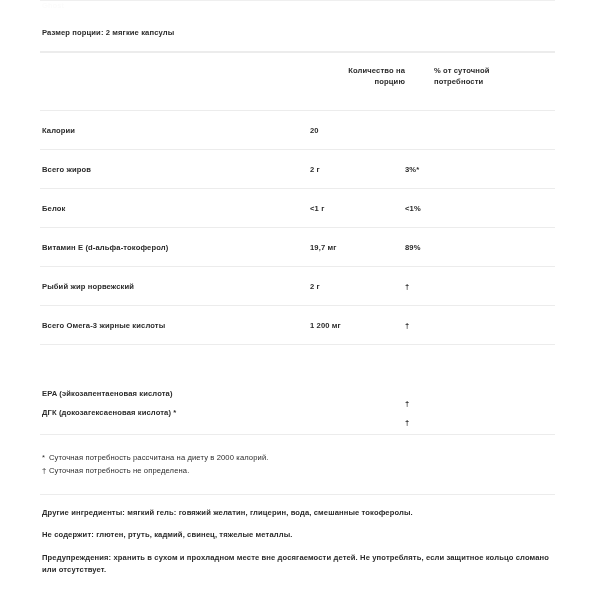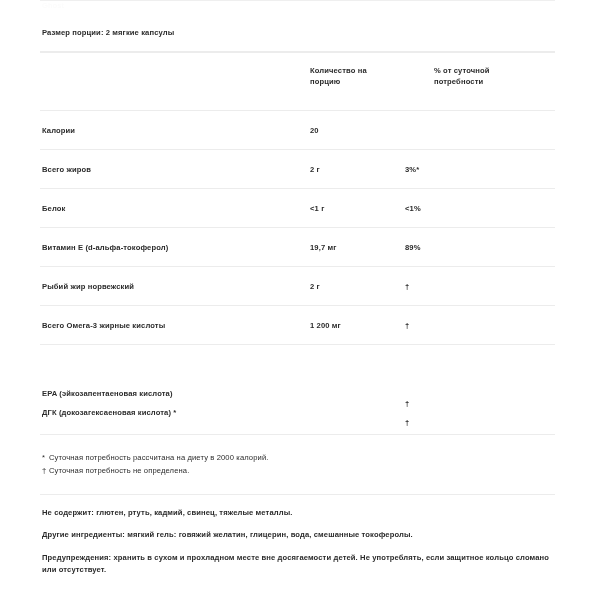--- a/index.html
+++ b/index.html
@@ -82,21 +82,21 @@
   .headrow .label { flex: 0 0 268px; }
   .headrow .amount,
   .headrow .dv {
     font-size: 7.6px;
     font-weight: 700;
     letter-spacing: .12px;
     line-height: 1.5;
     padding-top: 12px;
     white-space: pre-line;
   }
-  .headrow .amount { flex: 0 0 95px; }
+  .headrow .amount { flex: 0 0 95px; text-align: right; }
   .headrow .dv { flex: 1 1 auto; margin-left: 29px; }
 
   
   .fatty-block {
     position: relative;
     padding: 0 45px 0 42px;
     height: 89px;
   }
   .fatty-line {
     position: absolute;
@@ -250,18 +250,18 @@
       <span class="mark">*</span><span>Суточная потребность рассчитана на диету в 2000 калорий.</span>
     </div>
     <div class="footnote">
       <span class="mark">†</span><span>Суточная потребность не определена.</span>
     </div>
   </div>
 
   <div class="rule"></div>
 
   <div class="notes">
+    <div class="note">Другие ингредиенты: мягкий гель: говяжий желатин, глицерин, вода, смешанные токоферолы.</div>
     <div class="note">Не содержит: глютен, ртуть, кадмий, свинец, тяжелые металлы.</div>
-    <div class="note">Другие ингредиенты: мягкий гель: говяжий желатин, глицерин, вода, смешанные токоферолы.</div>
     <div class="note">Предупреждения: хранить в сухом и прохладном месте вне досягаемости детей. Не употреблять, если защитное кольцо сломано или отсутствует.</div>
   </div>
 
 </div>
 
 </body></html>

